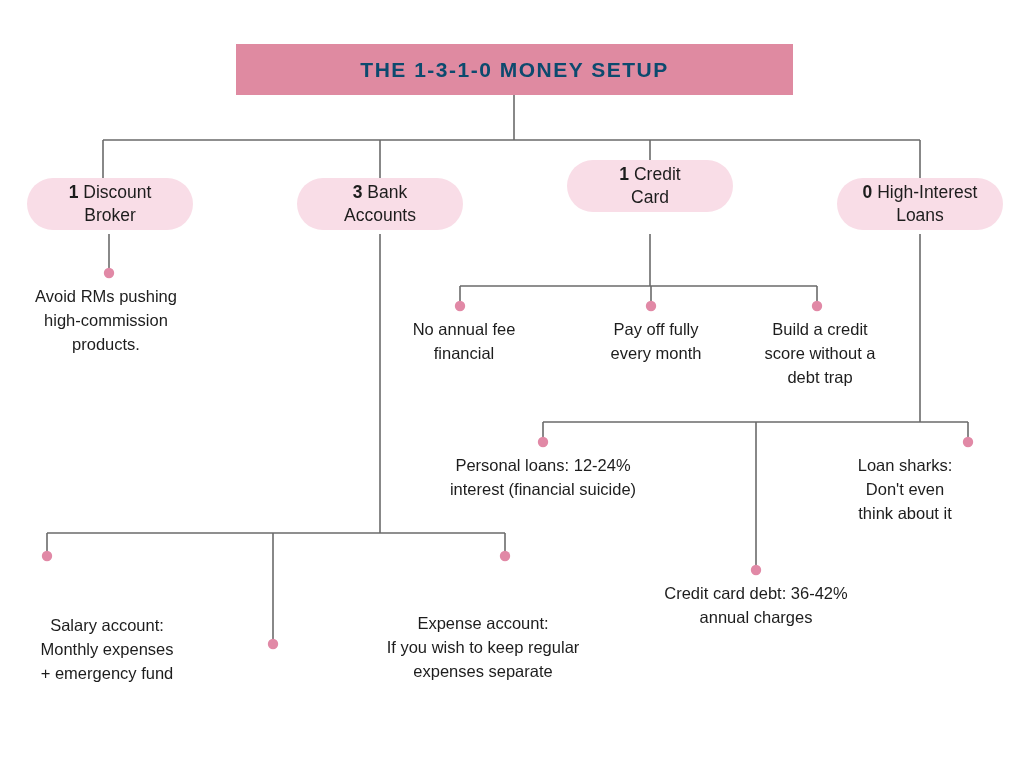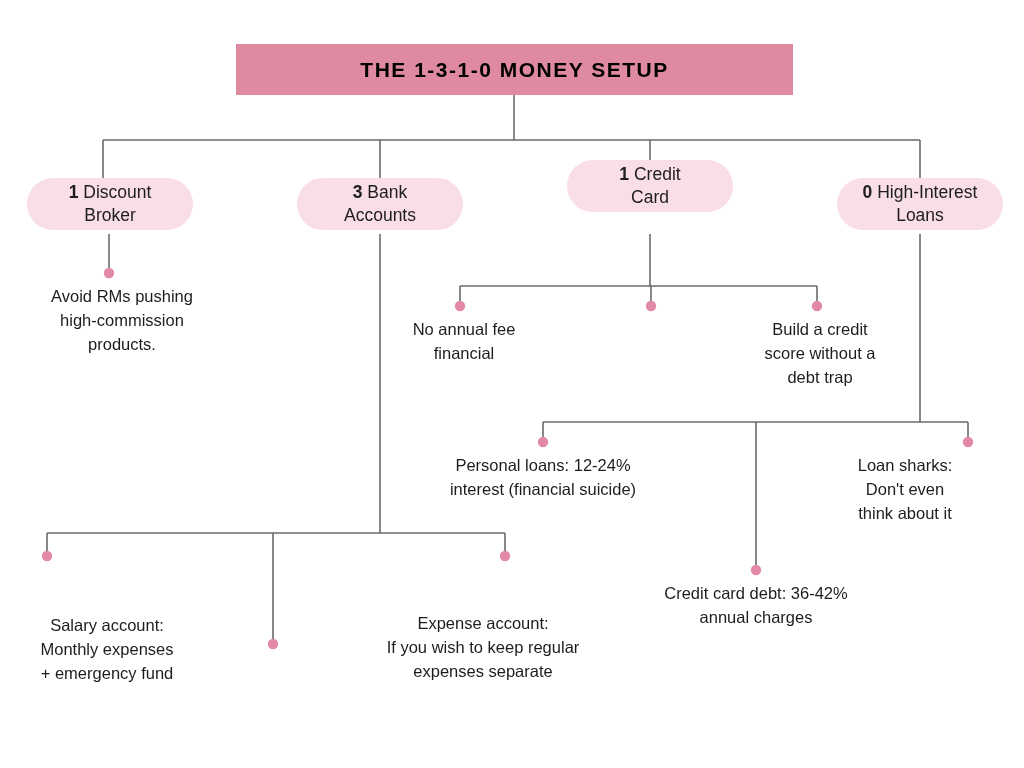--- a/index.html
+++ b/index.html
@@ -6,37 +6,37 @@
   #canvas{
     position:relative;width:1024px;height:768px;background:#ffffff;overflow:hidden;
     font-family:"Liberation Sans","DejaVu Sans",sans-serif;color:#1d1d1d;
   }
   #wires{position:absolute;left:0;top:0;width:1024px;height:768px;}
   .title-box{
     position:absolute;left:236px;top:44px;width:557px;height:51px;
     background:#df8aa1;display:flex;align-items:center;justify-content:center;
   }
   .title-box .title-text{
-    font-size:21px;font-weight:600;letter-spacing:1.5px;color:#000000;white-space:pre-line;
+    font-size:21px;font-weight:600;letter-spacing:1.5px;color:#0c4a6e;white-space:pre-line;
   }
   .pill{
     position:absolute;width:166px;height:52px;border-radius:28px;background:#f9dde7;
     display:flex;align-items:center;justify-content:center;text-align:center;
   }
   .pill .pill-text{font-size:17.5px;line-height:23px;white-space:pre-line;}
   .pill .num{font-weight:700;}
   #pill-broker{left:27px;top:178px;}
   #pill-bank{left:297px;top:178px;}
   #pill-credit{left:567px;top:160px;}
   #pill-loans{left:837px;top:178px;}
   .leaf{
     position:absolute;transform:translateX(-50%);text-align:center;
     font-size:16.5px;line-height:24px;white-space:pre-line;
   }
-  #leaf-broker{left:106px;top:284px;margin-left:16px;}
+  #leaf-broker{left:106px;top:284px;}
   #leaf-no-annual-fee{left:464px;top:317px;}
   #leaf-pay-off{left:656px;top:317px;}
   #leaf-build-score{left:820px;top:317px;}
   #leaf-personal-loans{left:543px;top:453px;}
   #leaf-loan-sharks{left:905px;top:453px;}
   #leaf-credit-card-debt{left:756px;top:581px;}
   #leaf-salary{left:107px;top:567px;margin-top:46px;}
   #leaf-investment{left:277px;top:654px;}
   #leaf-expense{left:483px;top:567px;margin-top:44px;}
 </style>
@@ -91,20 +91,22 @@
   <div class="pill" id="pill-loans">
     <span class="pill-text"><span class="num">0</span><span> High-Interest
 Loans</span></span>
   </div>
 
   <div class="leaf" id="leaf-broker">Avoid RMs pushing
 high-commission
 products.</div>
   <div class="leaf" id="leaf-no-annual-fee">No annual fee
 financial</div>
+  <div class="leaf" id="leaf-pay-off">Pay off fully
+every month</div>
   <div class="leaf" id="leaf-build-score">Build a credit
 score without a
 debt trap</div>
   <div class="leaf" id="leaf-personal-loans">Personal loans: 12-24%
 interest (financial suicide)</div>
   <div class="leaf" id="leaf-loan-sharks">Loan sharks: Don't even
 think about it</div>
   <div class="leaf" id="leaf-credit-card-debt">Credit card debt: 36-42%
 annual charges</div>
   <div class="leaf" id="leaf-salary">Salary account:

